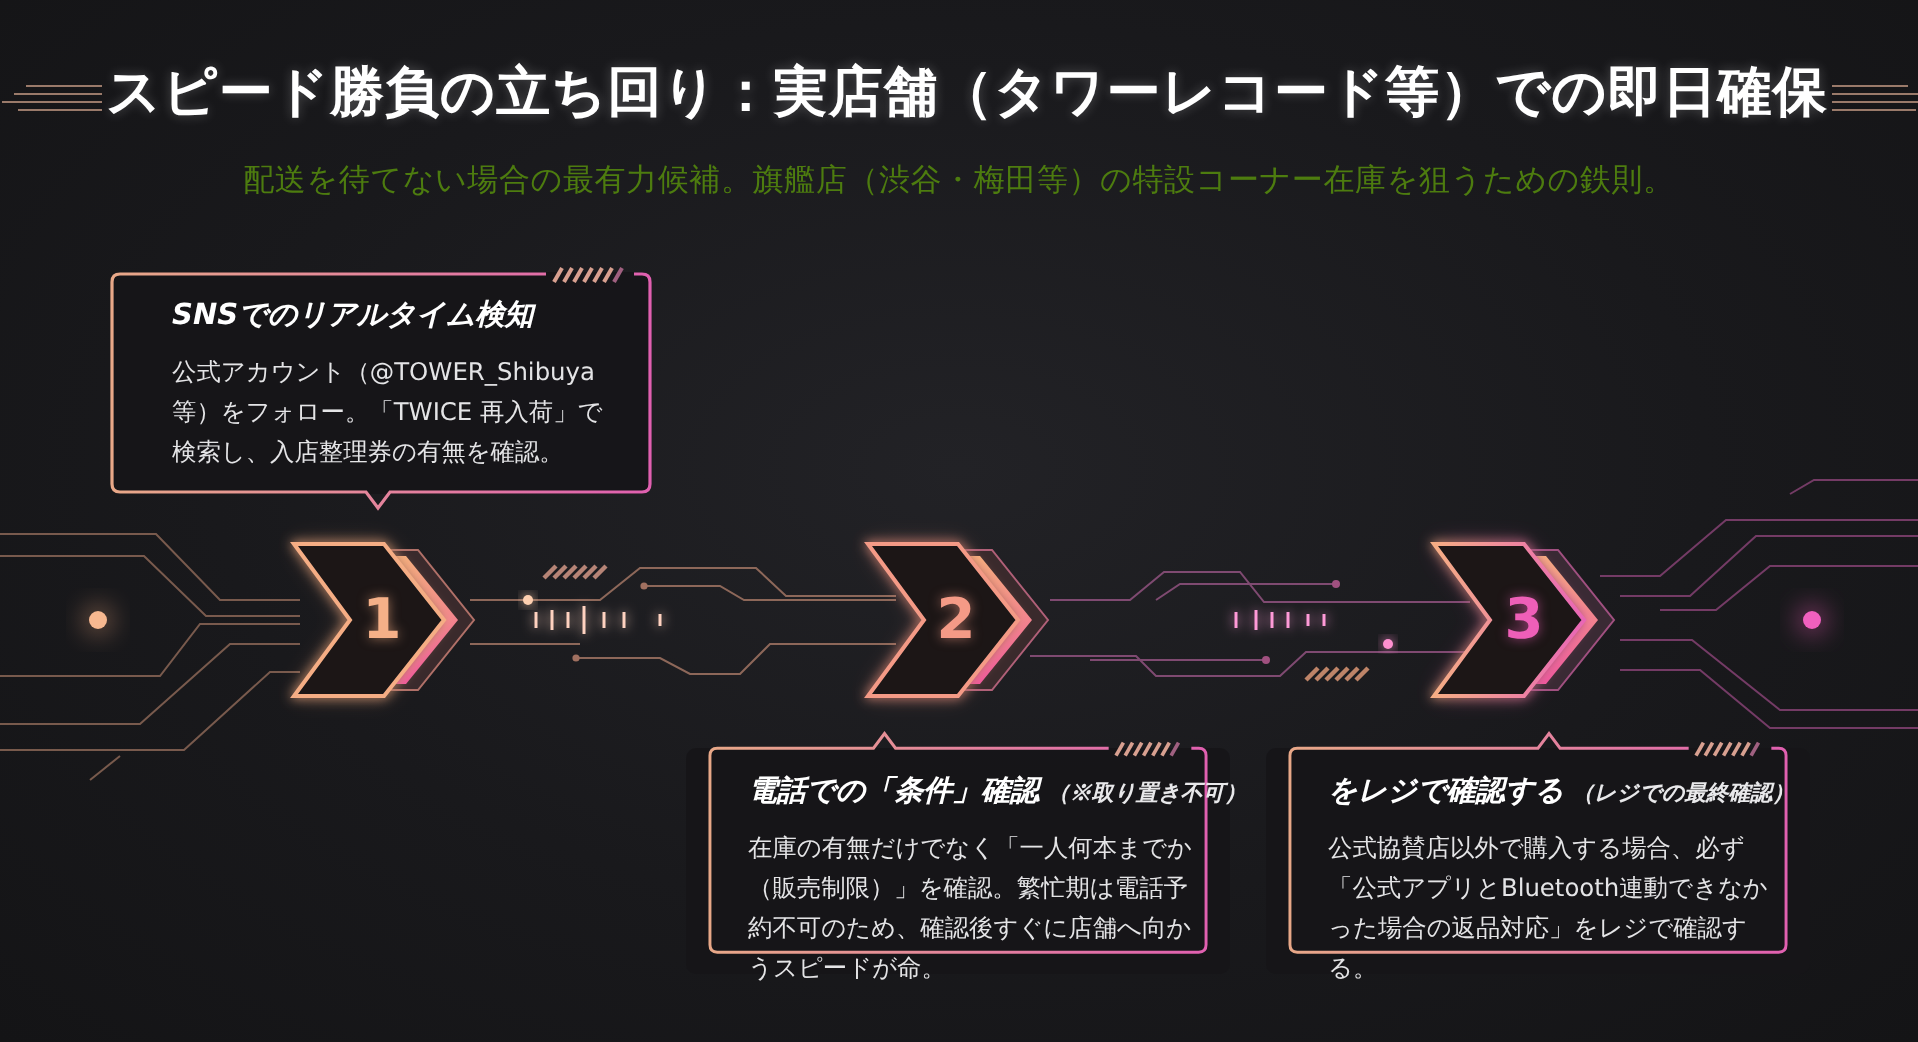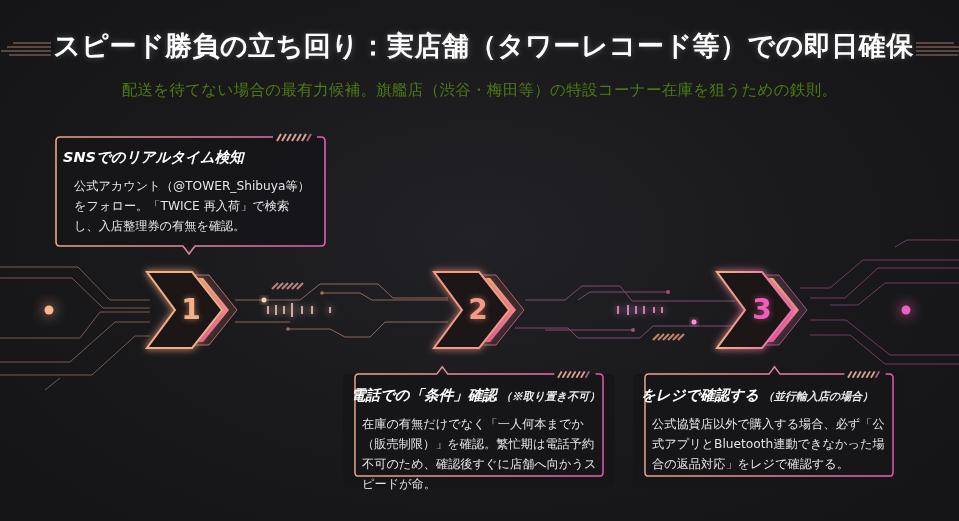--- a/index.html
+++ b/index.html
@@ -26,30 +26,30 @@
   .subtitle {
     position: absolute; left: 0; top: 80px; width: 959px; text-align: center;
     font-size: 15.5px; color: #4d7c0f; letter-spacing: 0.3px;
   }
   svg.bg { position: absolute; left: 0; top: 0; }
 
   .card {
     position: absolute;
     background: rgba(22,21,24,0.94);
     border-radius: 5px;
-    padding: 12px 14px 10px 8px;
+    padding: 12px 14px 10px 31px;
   }
   .card-border { position: absolute; left:0; top:0; pointer-events:none; overflow: visible; }
   .card-title {
     font-size: 14.5px; font-weight: bold; font-style: italic; color: #ffffff;
     margin-bottom: 9px; white-space: nowrap; position: relative;
   }
   .card-title .note { font-size: 11px; font-style: italic; color: #e8e8ea; margin-left: 4px; font-family: Liberation Mono, monospace; }
   .card-body {
-    font-size: 12.2px; line-height: 20px; color: #e4e4e6; position: relative; margin-left: 11px;
+    font-size: 12.2px; line-height: 20px; color: #e4e4e6; position: relative;
   }
   .step {
     position: absolute; font-size: 28px; font-weight: bold;
     font-family: "DejaVu Sans", sans-serif;
     text-align: center; width: 40px;
   }
 </style>
 </head>
 <body>
 
@@ -266,15 +266,15 @@
     <g stroke="#d8a090" stroke-width="2">
       <line x1="222" y1="5" x2="226" y2="-2"></line>
         <line x1="227" y1="5" x2="231" y2="-2"></line>
         <line x1="232" y1="5" x2="236" y2="-2"></line>
       <line x1="237" y1="5" x2="241" y2="-2"></line>
         <line x1="242" y1="5" x2="246" y2="-2"></line>
         <line x1="247" y1="5" x2="251" y2="-2"></line>
       <line x1="252" y1="5" x2="256" y2="-2" stroke="#a06080"></line>
     </g>
   </svg>
-  <div class="card-title"><span>をレジで確認する</span><span class="note">（並行輸入店の場合）</span></div>
+  <div class="card-title"><span>をレジで確認する</span><span class="note">（レジでの最終確認）</span></div>
   <div class="card-body">公式協賛店以外で購入する場合、必ず「公式アプリとBluetooth連動できなかった場合の返品対応」をレジで確認する。</div>
 </div>
 
 </body></html>

